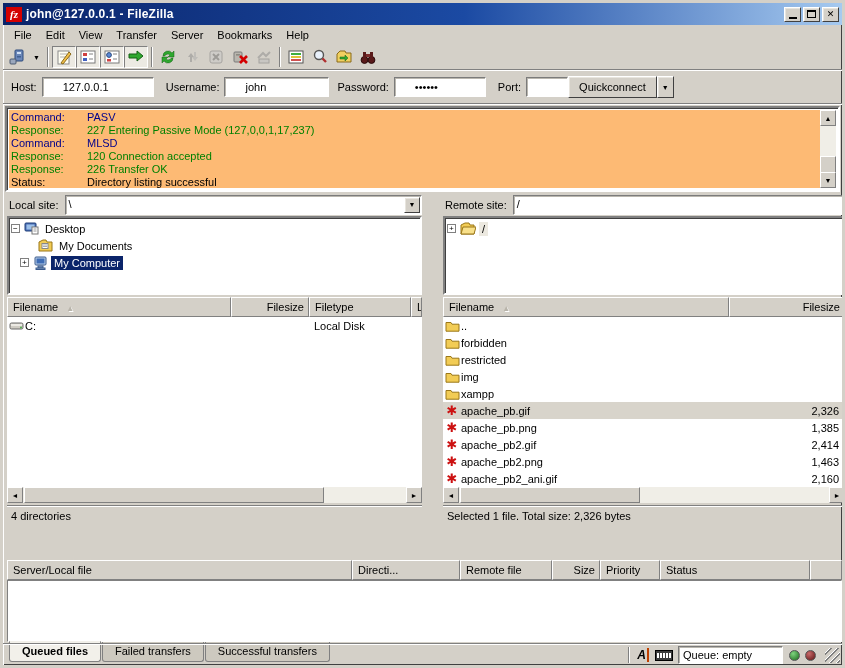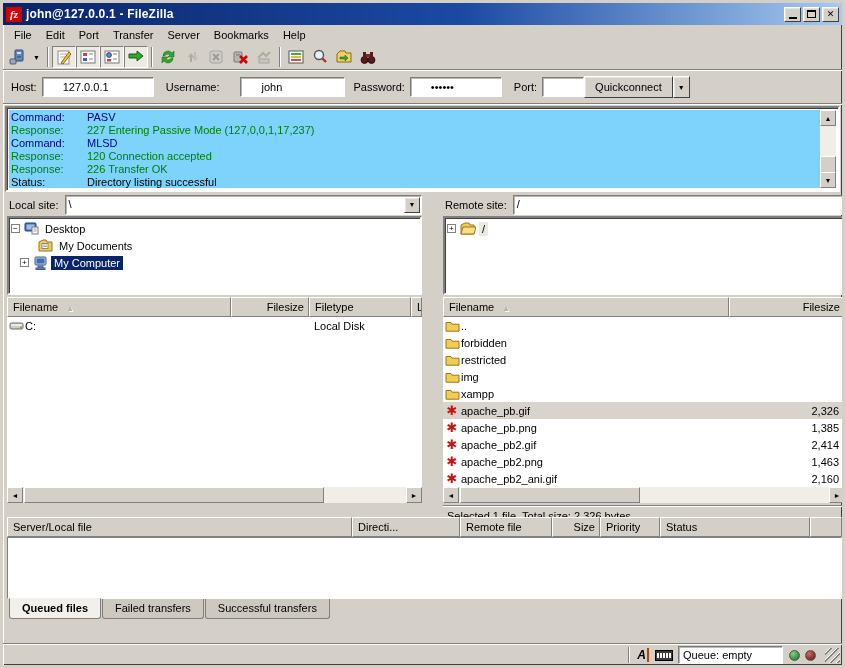--- a/index.html
+++ b/index.html
@@ -42,21 +42,21 @@
 
   
   .quickbar { position:absolute; left:0; top:68px; width:839px; height:33px; display:flex; align-items:center; padding-left:8px; border-bottom:1px solid #808080; box-shadow:0 1px 0 #fff; }
   .quickbar label { margin-right:5px; }
   .quickbar input { height:20px; font:11px "Liberation Sans",sans-serif; padding:2px 20px; outline:none; }
   .qc-btn { height:22px; padding:0 10px; font:11px "Liberation Sans",sans-serif; display:flex; align-items:center; }
   .qc-dd { width:17px; height:22px; display:flex; align-items:center; justify-content:center; }
 
   
   .logpane { position:absolute; left:2px; top:103px; width:835px; height:86px; }
-  .logtext { position:absolute; left:2px; top:2px; right:18px; bottom:2px; background:#7dd3fc; overflow:hidden; padding:1px 2px; }
+  .logtext { position:absolute; left:2px; top:2px; right:18px; bottom:2px; background:#fdba74; overflow:hidden; padding:1px 2px; }
   .logline { display:flex; height:13px; line-height:13px; white-space:nowrap; }
   .logline .lab { width:76px; flex:none; }
   .log-cmd { color:#00008b; }
   .log-resp { color:#008000; }
   .log-stat { color:#000; }
 
   
   .vscroll { position:absolute; top:2px; right:2px; bottom:2px; width:16px; background:#f0eee7; }
   .sb-btn { position:absolute; width:16px; height:16px; display:flex; align-items:center; justify-content:center; font-size:7px; color:#000; }
   .sb-up { top:0; } .sb-dn { bottom:0; }
@@ -92,21 +92,21 @@
   .lrow.sel { background:#d8d4cb; }
   .fic { width:18px; flex:none; display:flex; justify-content:center; }
   .fsize { text-align:right; padding-right:6px; }
   .panehs { position:absolute; left:0; right:0; top:293px; }
   .panestatus { position:absolute; left:0; right:0; top:311px; height:22px; border-top:1px solid #808080; box-shadow:0 1px 0 #fff inset; padding:4px 4px 0 4px; }
   .rlist-vscroll { position:absolute; top:103px; right:0; width:16px; height:190px; background:#f0eee7; }
 
   .splitterv { position:absolute; left:419px; top:191px; width:4px; height:333px; }
 
   
-  .queue { position:absolute; left:4px; top:514px; width:835px; height:107px; }
+  .queue { position:absolute; left:4px; top:557px; width:835px; height:107px; }
   .qhdr { display:flex; height:20px; }
   .qbody { height:62px; background:#fff; border:1px solid; border-color:#808080 #fff #fff #808080; }
   .tabs { display:flex; height:23px; padding-left:2px; align-items:flex-start; }
   .tab { padding:3px 12px 4px; border:1px solid #808080; border-top:none; margin-right:1px; background:#cdc9bf; border-radius:0 0 3px 3px; }
   .tab.active { background:#f2f0ea; font-weight:bold; border-top:1px solid #f2f0ea; margin-top:-1px; }
 
   
   .statusbar { position:absolute; left:0; top:640px; width:839px; height:22px; border-top:1px solid #808080; box-shadow:0 1px 0 #fff inset; display:flex; align-items:center; justify-content:flex-end; padding:1px 2px 0 2px; }
   .sb-sep { width:2px; height:16px; border-left:1px solid #808080; border-right:1px solid #fff; margin:0 4px; }
   .ind-icon { width:18px; height:16px; display:flex; align-items:center; justify-content:center; margin-right:3px; }
@@ -137,21 +137,21 @@
         </div>
       <div class="winbtn out2">
           <span>✕</span>
         </div>
     </div>
   </div>
 
   <div class="menubar">
     <span class="menu-item">File</span>
     <span class="menu-item">Edit</span>
-    <span class="menu-item">Port</span>
+    <span class="menu-item">View</span>
     <span class="menu-item">Transfer</span>
     <span class="menu-item">Server</span>
     <span class="menu-item">Bookmarks</span>
     <span class="menu-item">Help</span>
   </div>
 
   <div class="toolbar">
     <div class="tb-btn">
       <svg width="18" height="18" viewBox="0 0 18 18">
           <rect x="7" y="2" width="8" height="11" rx="1" fill="#6a86b8" stroke="#2c4a7c"></rect>
@@ -256,21 +256,21 @@
           <rect x="11" y="4" width="3" height="6" fill="#5a1a1a"></rect>
           <rect x="7" y="6" width="4" height="3" fill="#7a2a2a"></rect>
         </svg>
     </div>
   </div>
 
   <div class="quickbar">
     <label>Host:</label>
     <input class="field" style="width: 112px;" value="127.0.0.1">
     <label style="margin-left:12px">Username:</label>
-    <input class="field" style="width: 105px; margin-left: 16px;" value="john">
+    <input class="field" style="width: 105px;" value="john">
     <label style="margin-left:8px">Password:</label>
     <input class="field" style="width: 92px;" value="••••••">
     <label style="margin-left:12px">Port:</label>
     <input class="field" style="width: 42px;" value="">
     <div class="qc-btn out2" style="margin-left:0">
         <span>Quickconnect</span>
       </div>
     <div class="qc-dd out2">
         <span class="ddarrow">▼</span>
       </div>
@@ -385,20 +385,21 @@
     </div>
     <div class="panehs hscroll">
       <div class="hs-btn hs-l out">
           <span>◄</span>
         </div>
       <div class="hs-thumb out" style="left:17px; width:300px;"></div>
       <div class="hs-btn hs-r out">
           <span>►</span>
         </div>
     </div>
+    <div class="panestatus">4 directories</div>
   </div>
 
   <div class="splitterv"></div>
 
   <div class="pane right">
     <div class="siterow">
       <span class="sitelabel">Remote site:</span>
       <div class="sitecombo field">
         <span class="val">/</span>
         <div class="combo-dd out2">

